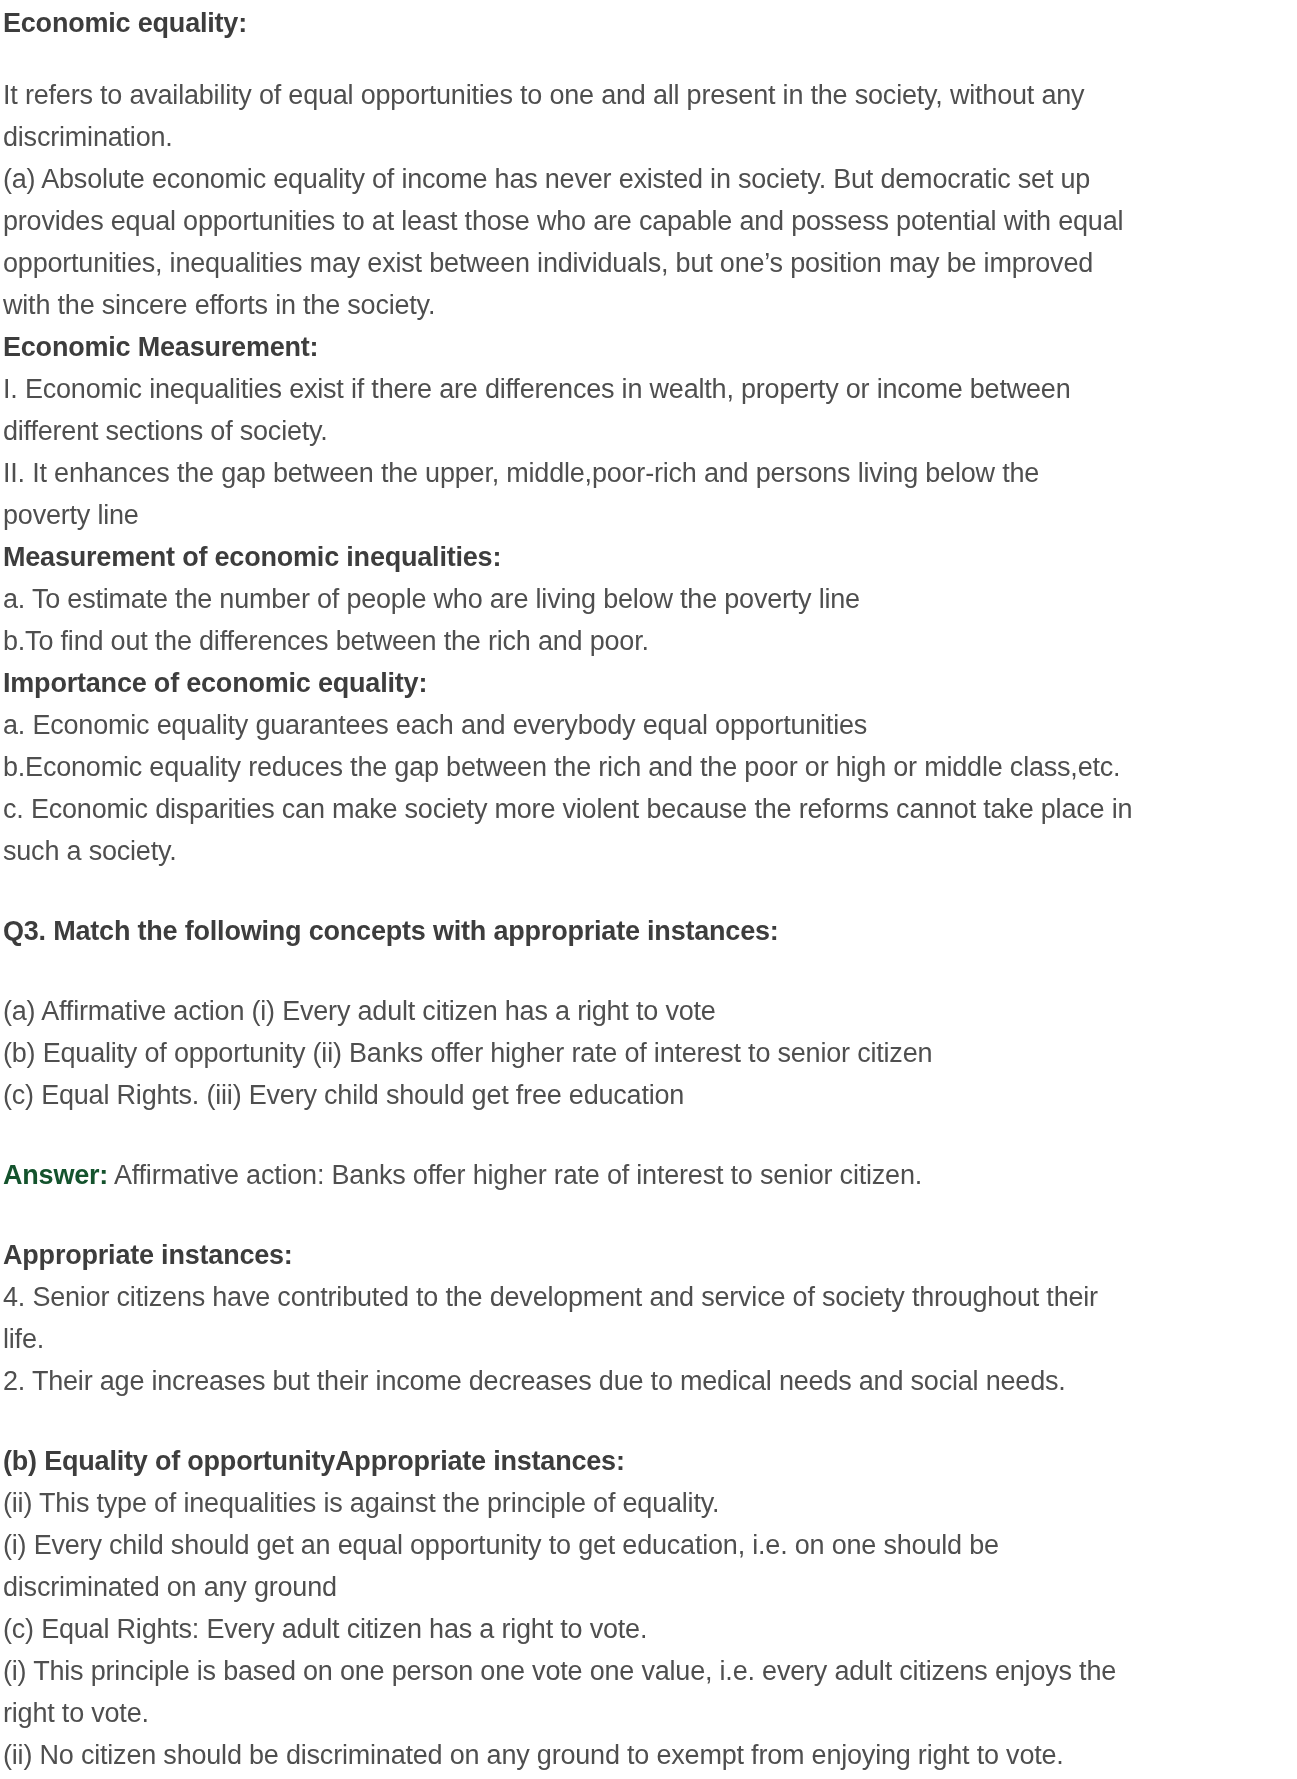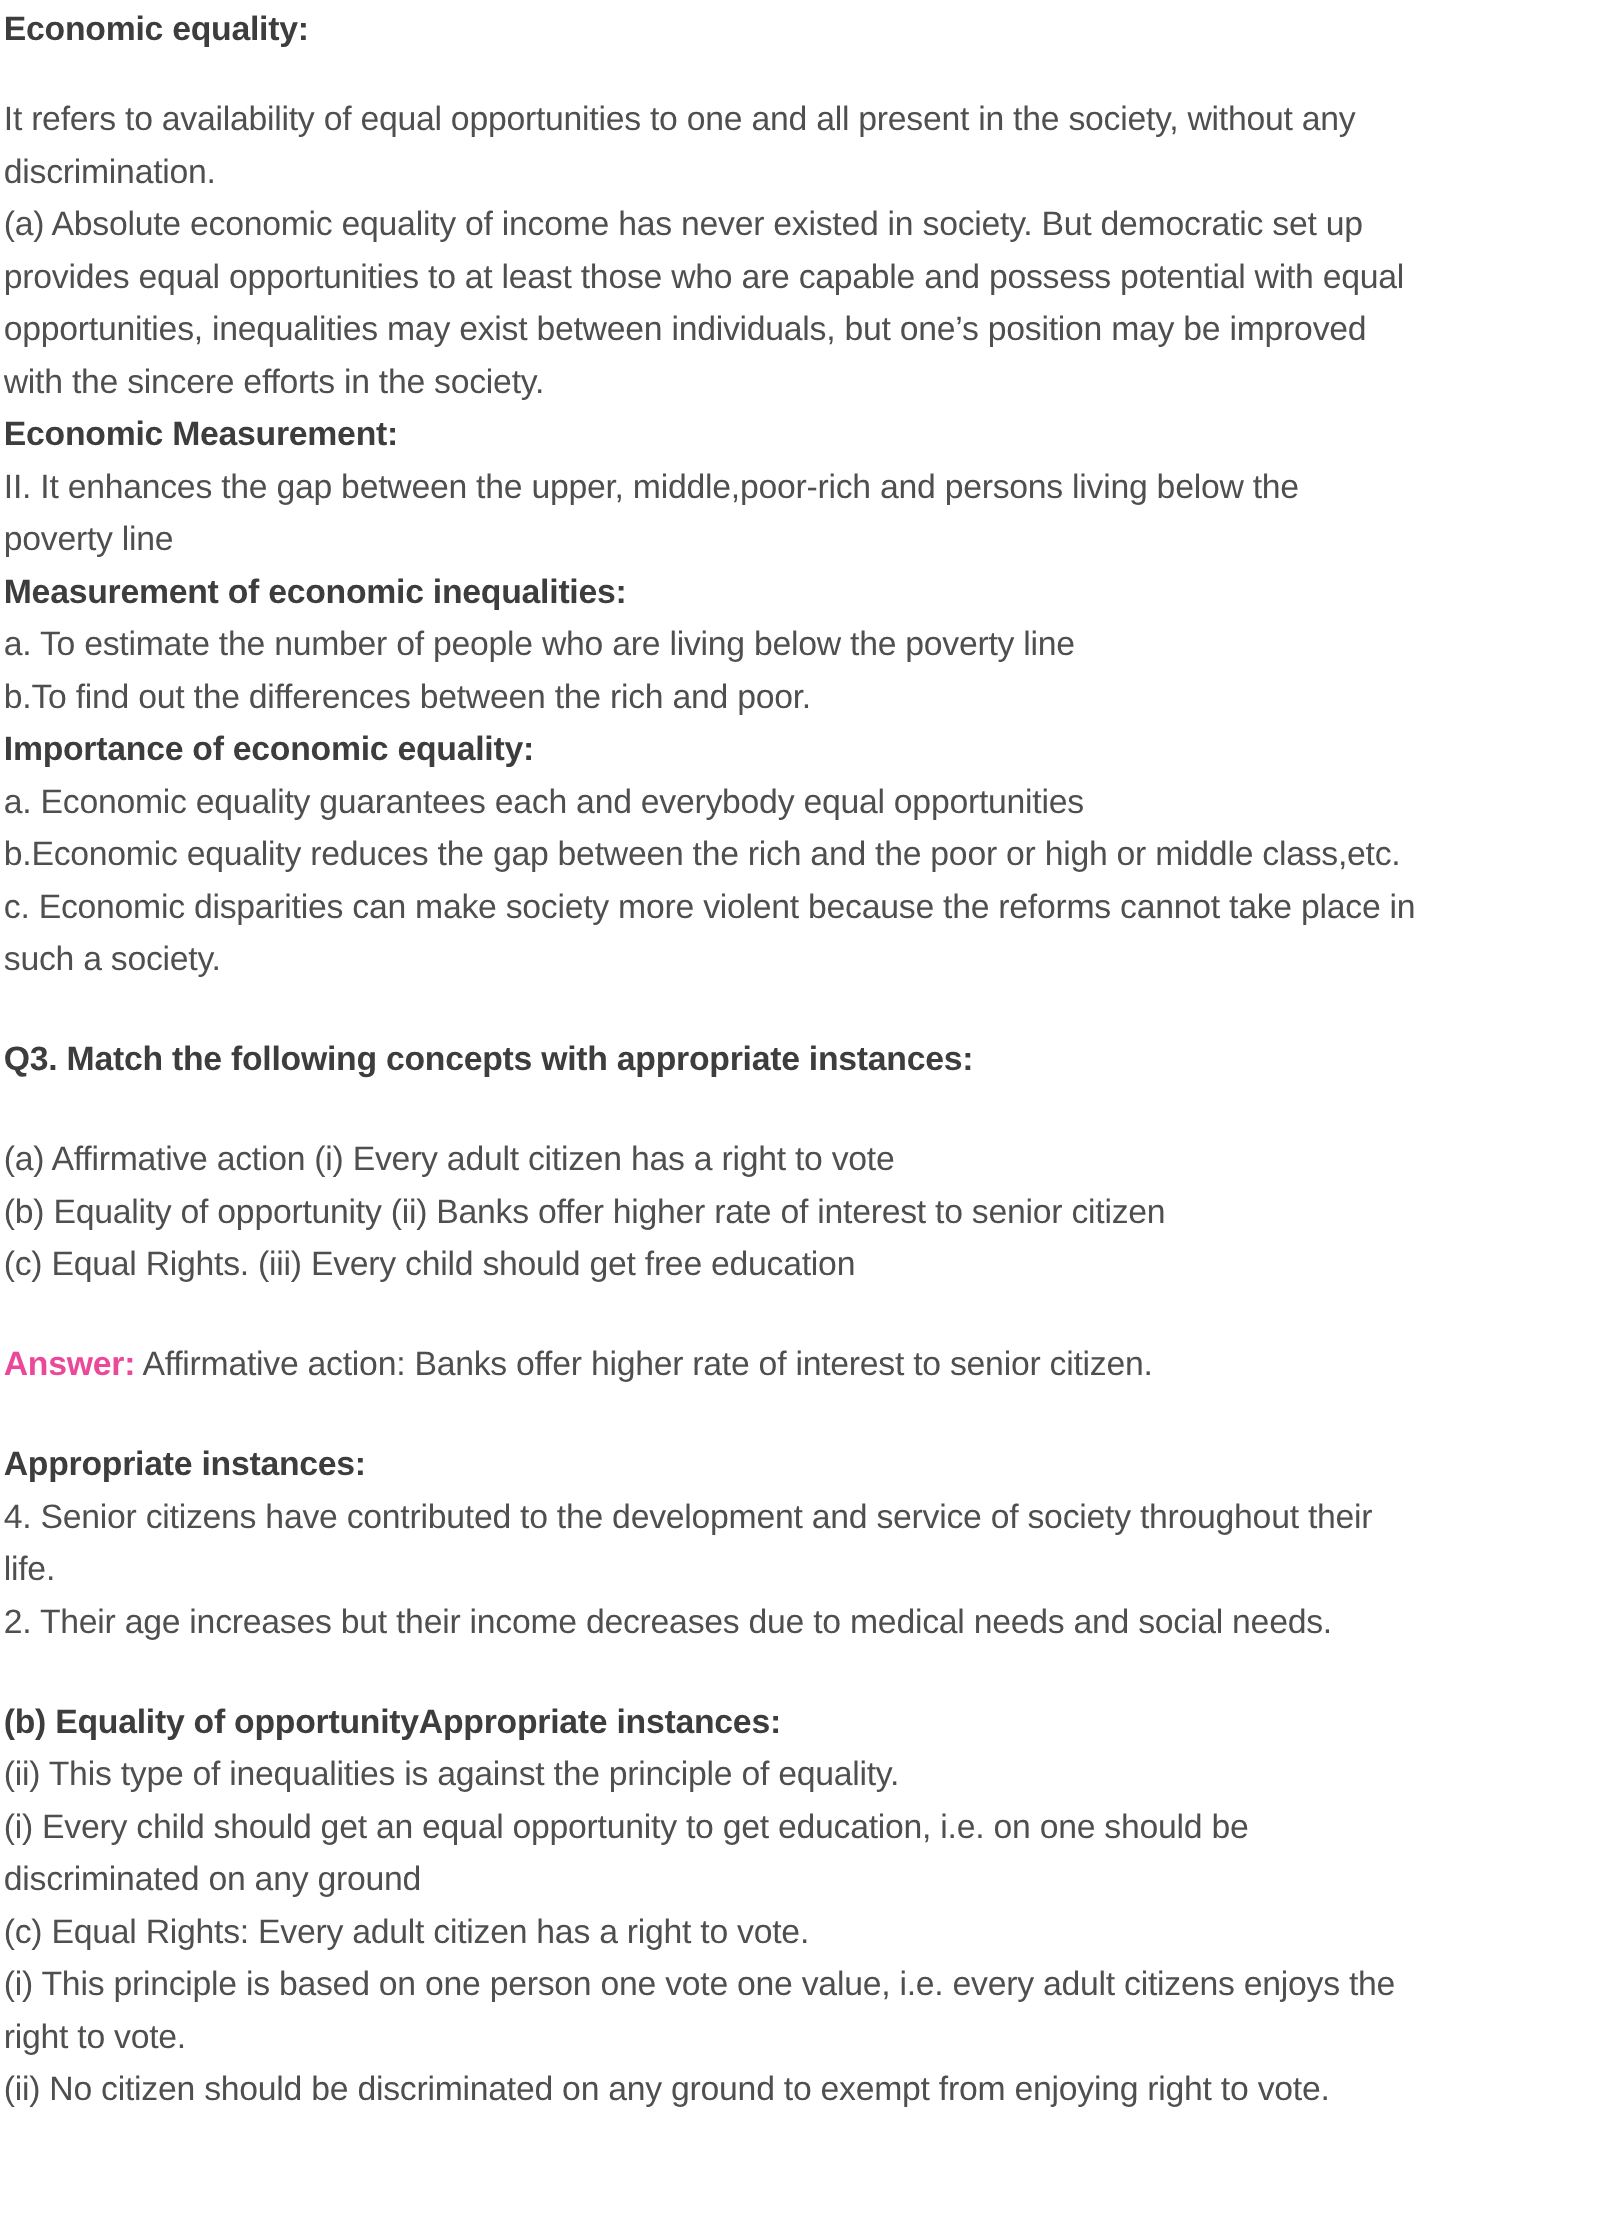--- a/index.html
+++ b/index.html
@@ -26,41 +26,43 @@
     margin: 0;
     white-space: pre;       
     overflow: hidden;
   }
   .heading {
     font-weight: bold;
     color: #3d3d3d;
   }
   .b {
     font-weight: bold;
-    color: #ec4899;
+    color: #14532d;
   }
   .sp-30 { height: 30px; }
   .sp-38 { height: 38px; }
 </style>
 </head>
 <body>
 
 <div class="page">
 
   <p class="line heading">Economic equality:</p>
   <div class="sp-30"></div>
 
   <p class="line">It refers to availability of equal opportunities to one and all present in the society, without any
 discrimination.</p>
   <p class="line">(a) Absolute economic equality of income has never existed in society. But democratic set up
 provides equal opportunities to at least those who are capable and possess potential with equal
 opportunities, inequalities may exist between individuals, but one’s position may be improved
 with the sincere efforts in the society.</p>
 
   <p class="line heading">Economic Measurement:</p>
+  <p class="line">I. Economic inequalities exist if there are differences in wealth, property or income between
+different sections of society.</p>
   <p class="line">II. It enhances the gap between the upper, middle,poor-rich and persons living below the
 poverty line</p>
 
   <p class="line heading">Measurement of economic inequalities:</p>
   <p class="line">a. To estimate the number of people who are living below the poverty line</p>
   <p class="line">b.To find out the differences between the rich and poor.</p>
 
   <p class="line heading">Importance of economic equality:</p>
   <p class="line">a. Economic equality guarantees each and everybody equal opportunities</p>
   <p class="line">b.Economic equality reduces the gap between the rich and the poor or high or middle class,etc.</p>

